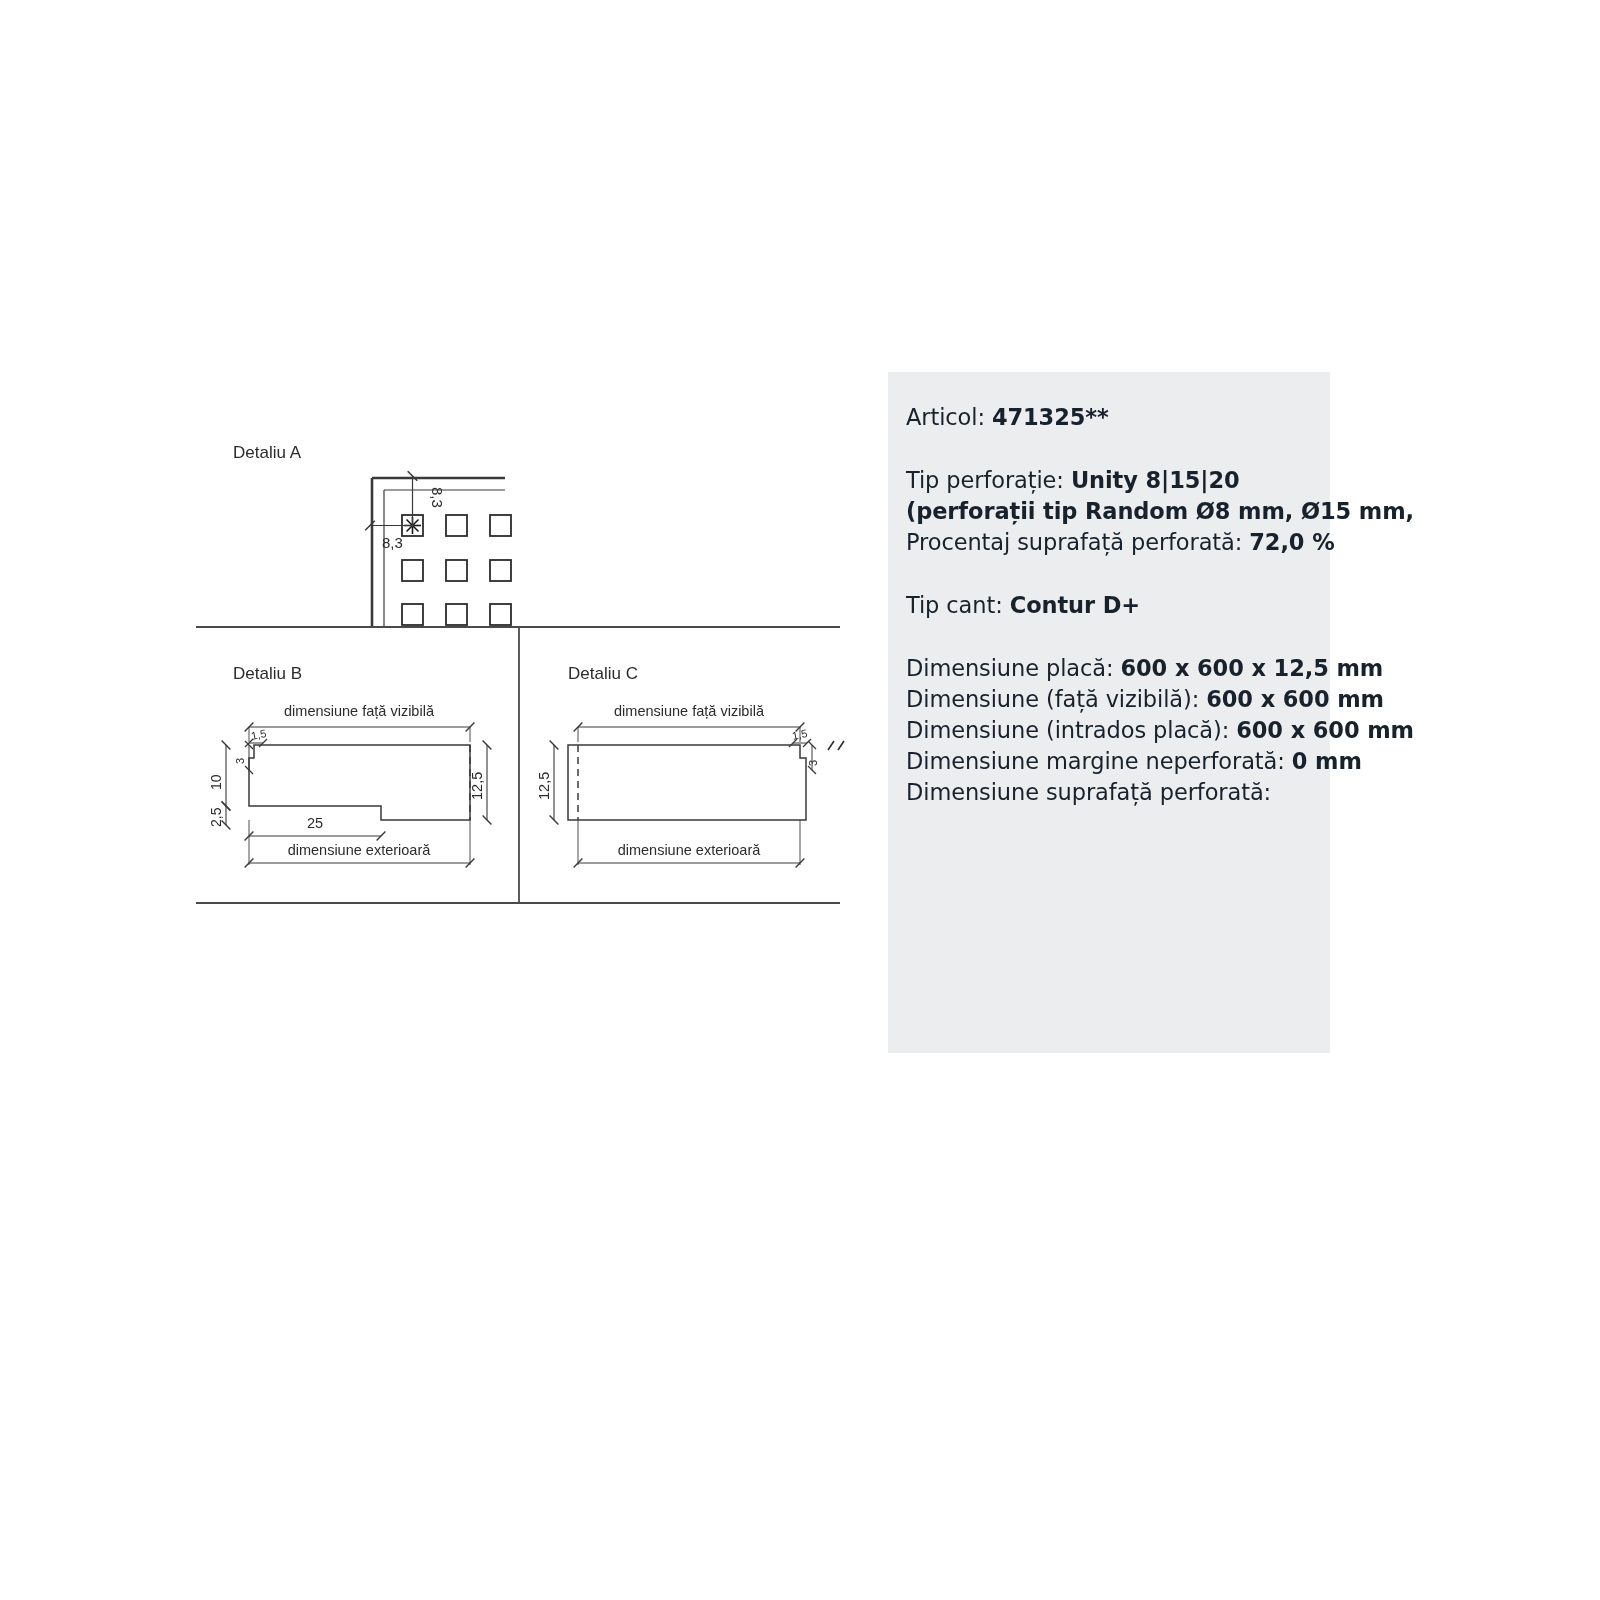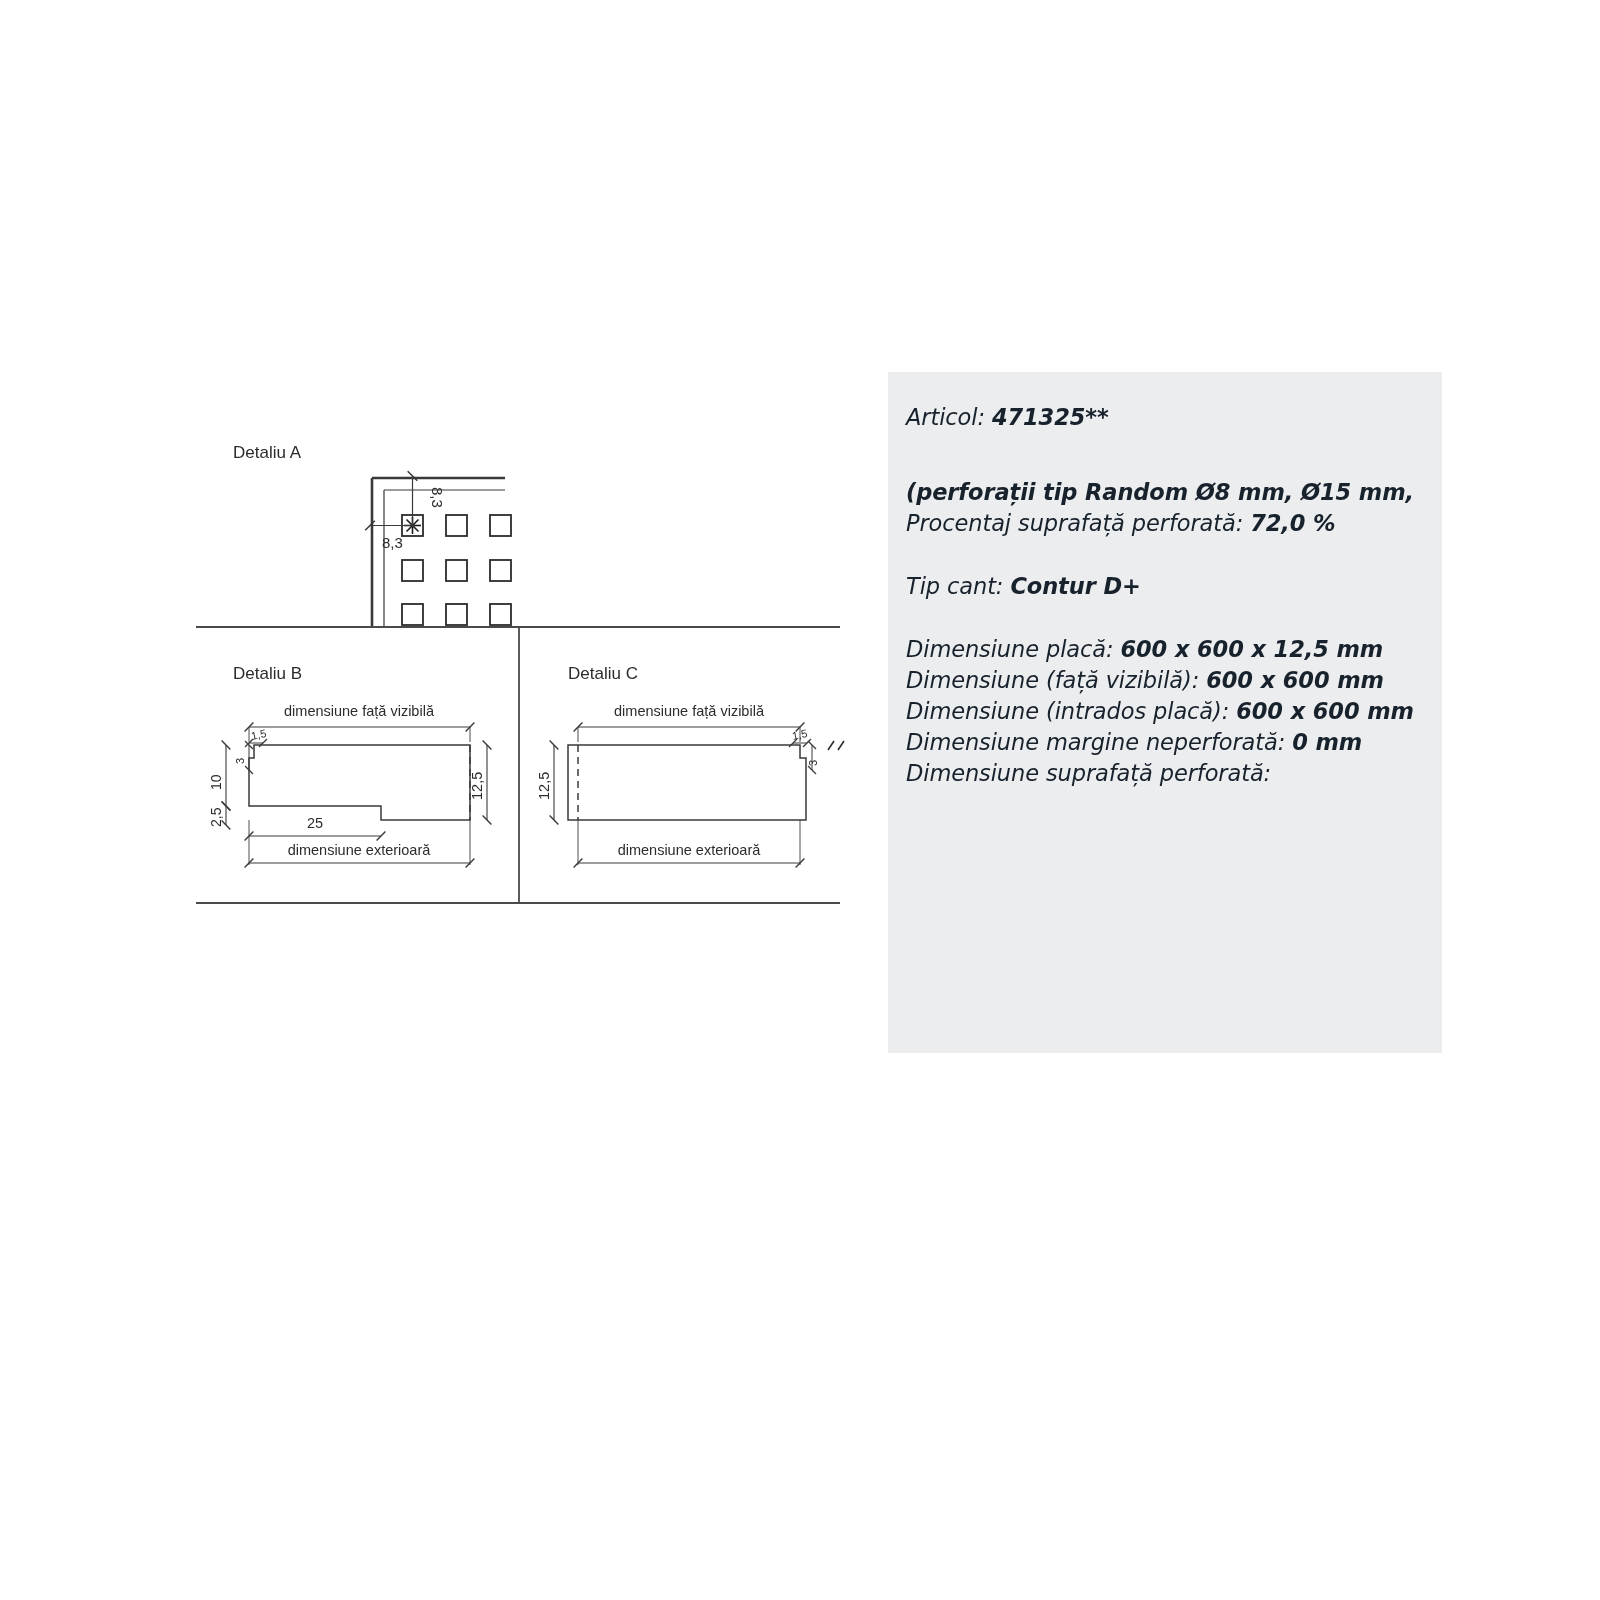--- a/index.html
+++ b/index.html
@@ -28,44 +28,42 @@
     position: absolute;
     left: 0;
     top: 0;
   }
 
   
   #spec-panel {
     position: absolute;
     left: 888px;
     top: 372px;
-    width: 554px;
+    width: 442px;
     height: 681px;
     background: #ecedef;
     box-sizing: border-box;
     padding: 30px 8px 0 18px;
-    font-style: italic;
   }
   .spec-block {
     margin: 0;
   }
   .spec-line {
     font-family: "DejaVu Sans", sans-serif;
     font-size: 22.5px;
     line-height: 31px;
     color: #18222c;
     white-space: nowrap;
     letter-spacing: -0.1px;
   }
   .spec-line .val {
     font-weight: bold;
   }
   .spec-line.bold-all {
     font-weight: bold;
-    margin-top: 12px;
   }
   .gap-lg { height: 32px; }
 </style>
 </head>
 <body>
 
 <div id="drawing-area">
   <svg id="drawing-svg" width="880" height="950" viewBox="0 0 880 950">
     <defs>
       <marker id="tick" markerWidth="12" markerHeight="12" refX="6" refY="6" orient="auto">
@@ -191,20 +189,21 @@
 
 <div id="spec-panel">
 
   <div class="spec-block">
     <div class="spec-line"><span>Articol: </span><span class="val">471325**</span></div>
   </div>
 
   <div class="gap-lg"></div>
 
   <div class="spec-block">
+    <div class="spec-line"><span>Tip perforație: </span><span class="val">Unity 8|15|20</span></div>
     <div class="spec-line bold-all">(perforații tip Random Ø8 mm, Ø15 mm,</div>
     <div class="spec-line"><span>Procentaj suprafață perforată: </span><span class="val">72,0 %</span></div>
   </div>
 
   <div class="gap-lg"></div>
 
   <div class="spec-block">
     <div class="spec-line"><span>Tip cant: </span><span class="val">Contur D+</span></div>
   </div>
 

